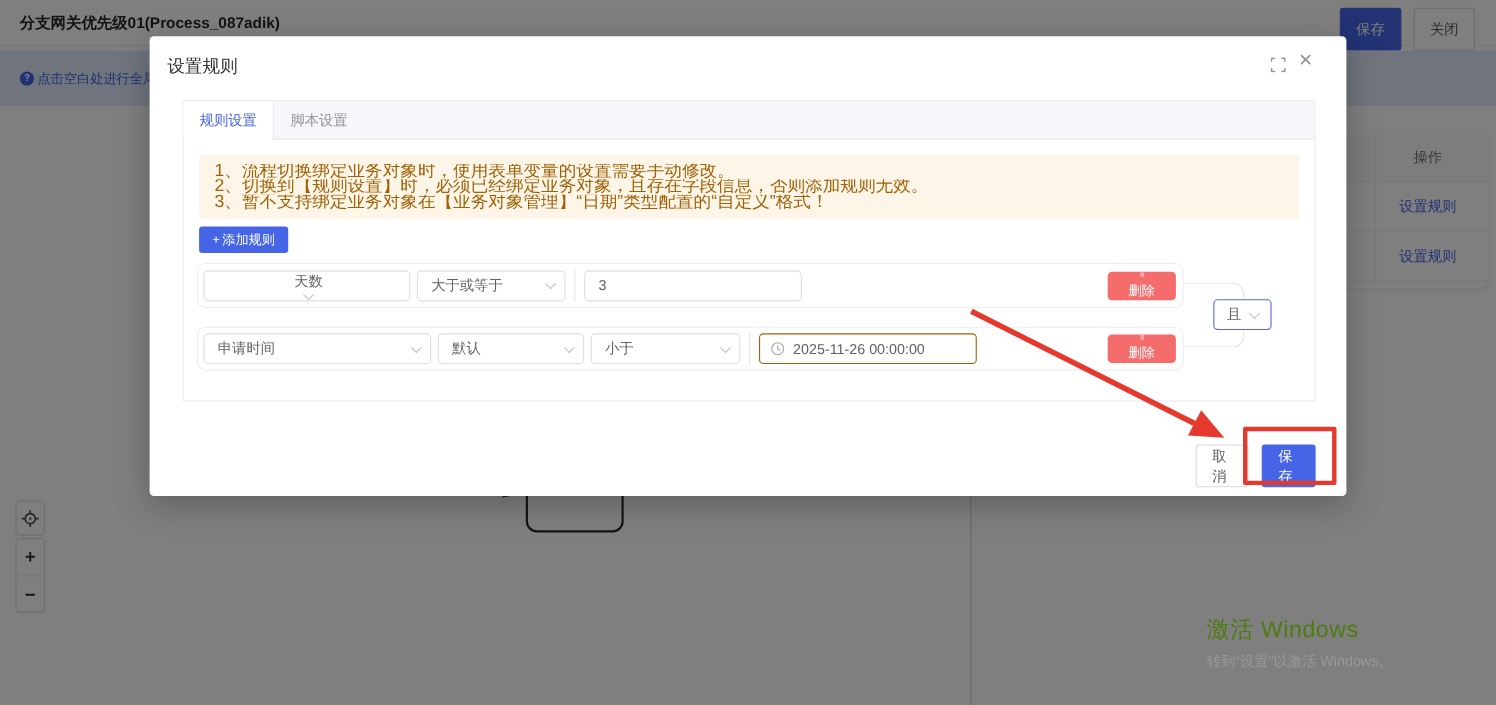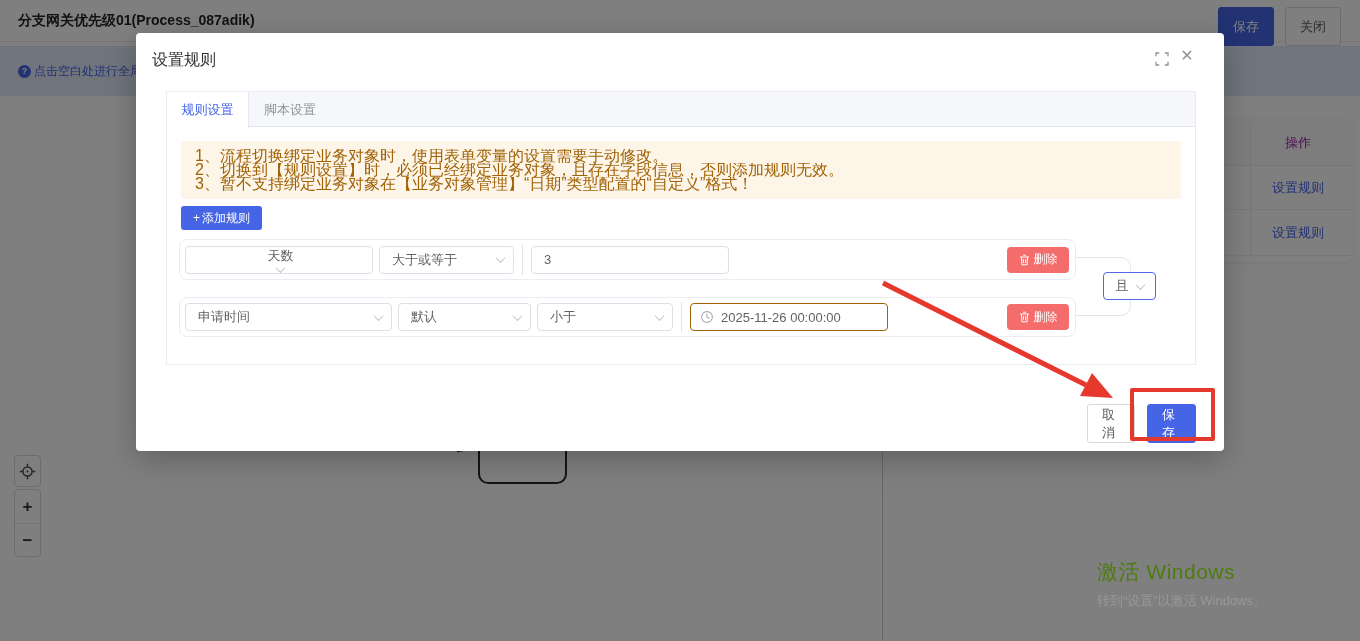--- a/index.html
+++ b/index.html
@@ -39,21 +39,21 @@
     background:#fff; border:1px solid #d9d9d9; border-radius:4px; }
   .tool-zoomgroup .zi { width:100%; height:34px; display:flex; align-items:center; justify-content:center;
     font-size:17px; font-weight:bold; color:#333; cursor:pointer; }
   .tool-zoomgroup .zi:first-child { border-bottom:1px solid #ececec; }
 
   .panel-card { position:absolute; left:1000px; top:119px; width:353px; height:143px;
     background:#fff; border-radius:8px; box-shadow:0 1px 4px rgba(0,0,0,.08); overflow:hidden; }
   .panel-hdr { position:absolute; left:0; top:0; width:100%; height:47px; background:#fafafa;
     border-bottom:1px solid #ececec; }
   .panel-hdr-label { position:absolute; left:250px; top:0; width:96px; height:47px; line-height:47px;
-    text-align:center; font-size:13px; color:#a21caf; }
+    text-align:center; font-size:13px; color:#737373; }
   .panel-row { position:absolute; left:0; width:100%; border-bottom:1px solid #f0f0f0; }
   .panel-link { position:absolute; left:250px; top:0; width:96px; height:100%;
     display:flex; align-items:center; justify-content:center; font-size:13px; color:#4565e6; cursor:pointer; }
   .panel-coldiv { position:absolute; left:250px; top:6px; bottom:6px; width:1px; background:#ededed; }
 
   
   #overlay { position:absolute; inset:0; background:rgba(0,0,0,0.5); z-index:10; }
   #watermark { position:absolute; z-index:11; left:1097px; top:558px; pointer-events:none; }
   .wm1 { font-size:21px; color:#4d7c0f; letter-spacing:.5px; }
   .wm2 { font-size:13px; color:#999999; margin-top:6px; }
@@ -92,21 +92,21 @@
   .caret { width:7px; height:7px; border-right:1.6px solid #bfc3cc; border-bottom:1.6px solid #bfc3cc;
     transform:rotate(45deg) translate(-1px,-1px); flex:0 0 auto; }
   .vdiv { width:1px; height:30px; background:#e3e4e8; margin:0 2px; flex:0 0 auto; }
   .txt-input { width:198px; height:28px; border:1px solid #dcdfe6; border-radius:4px;
     padding:0 12px; font-size:13px; color:#606266; outline:none;
     font-family:"Liberation Sans","DejaVu Sans",sans-serif; }
   .date-field { width:198px; height:28px; border:1px solid #a16207; border-radius:4px;
     display:flex; align-items:center; gap:7px; padding-left:9px; font-size:13px; color:#606266; cursor:text; }
   .del-btn { position:absolute; right:6px; top:50%; transform:translateY(-50%);
     width:62px; height:26px; background:#f56c6c; border-radius:4px; color:#fff; font-size:12px;
-    display:flex; align-items:center; justify-content:center; gap:4px; cursor:pointer; }
+    display:flex; align-items:center; justify-content:center; gap:4px; cursor:pointer;flex-direction:column; }
 
   .bracket { position:absolute; left:939px; top:224px; width:56px; height:59px;
     border-top:1px solid #e4e6ec; border-right:1px solid #e4e6ec; border-bottom:1px solid #e4e6ec;
     border-radius:0 10px 10px 0; }
   .logic-box { position:absolute; left:967px; top:239px; width:53px; height:28px; background:#fff;
     border:1px solid #5368e8; border-radius:4px; display:flex; align-items:center; justify-content:center;
     gap:8px; font-size:13px; color:#606266; cursor:pointer; }
 
   .modal-cancel { position:absolute; left:951px; top:371px; width:48px; }
   .modal-save { position:absolute; left:1011px; top:371px; width:49px; }

